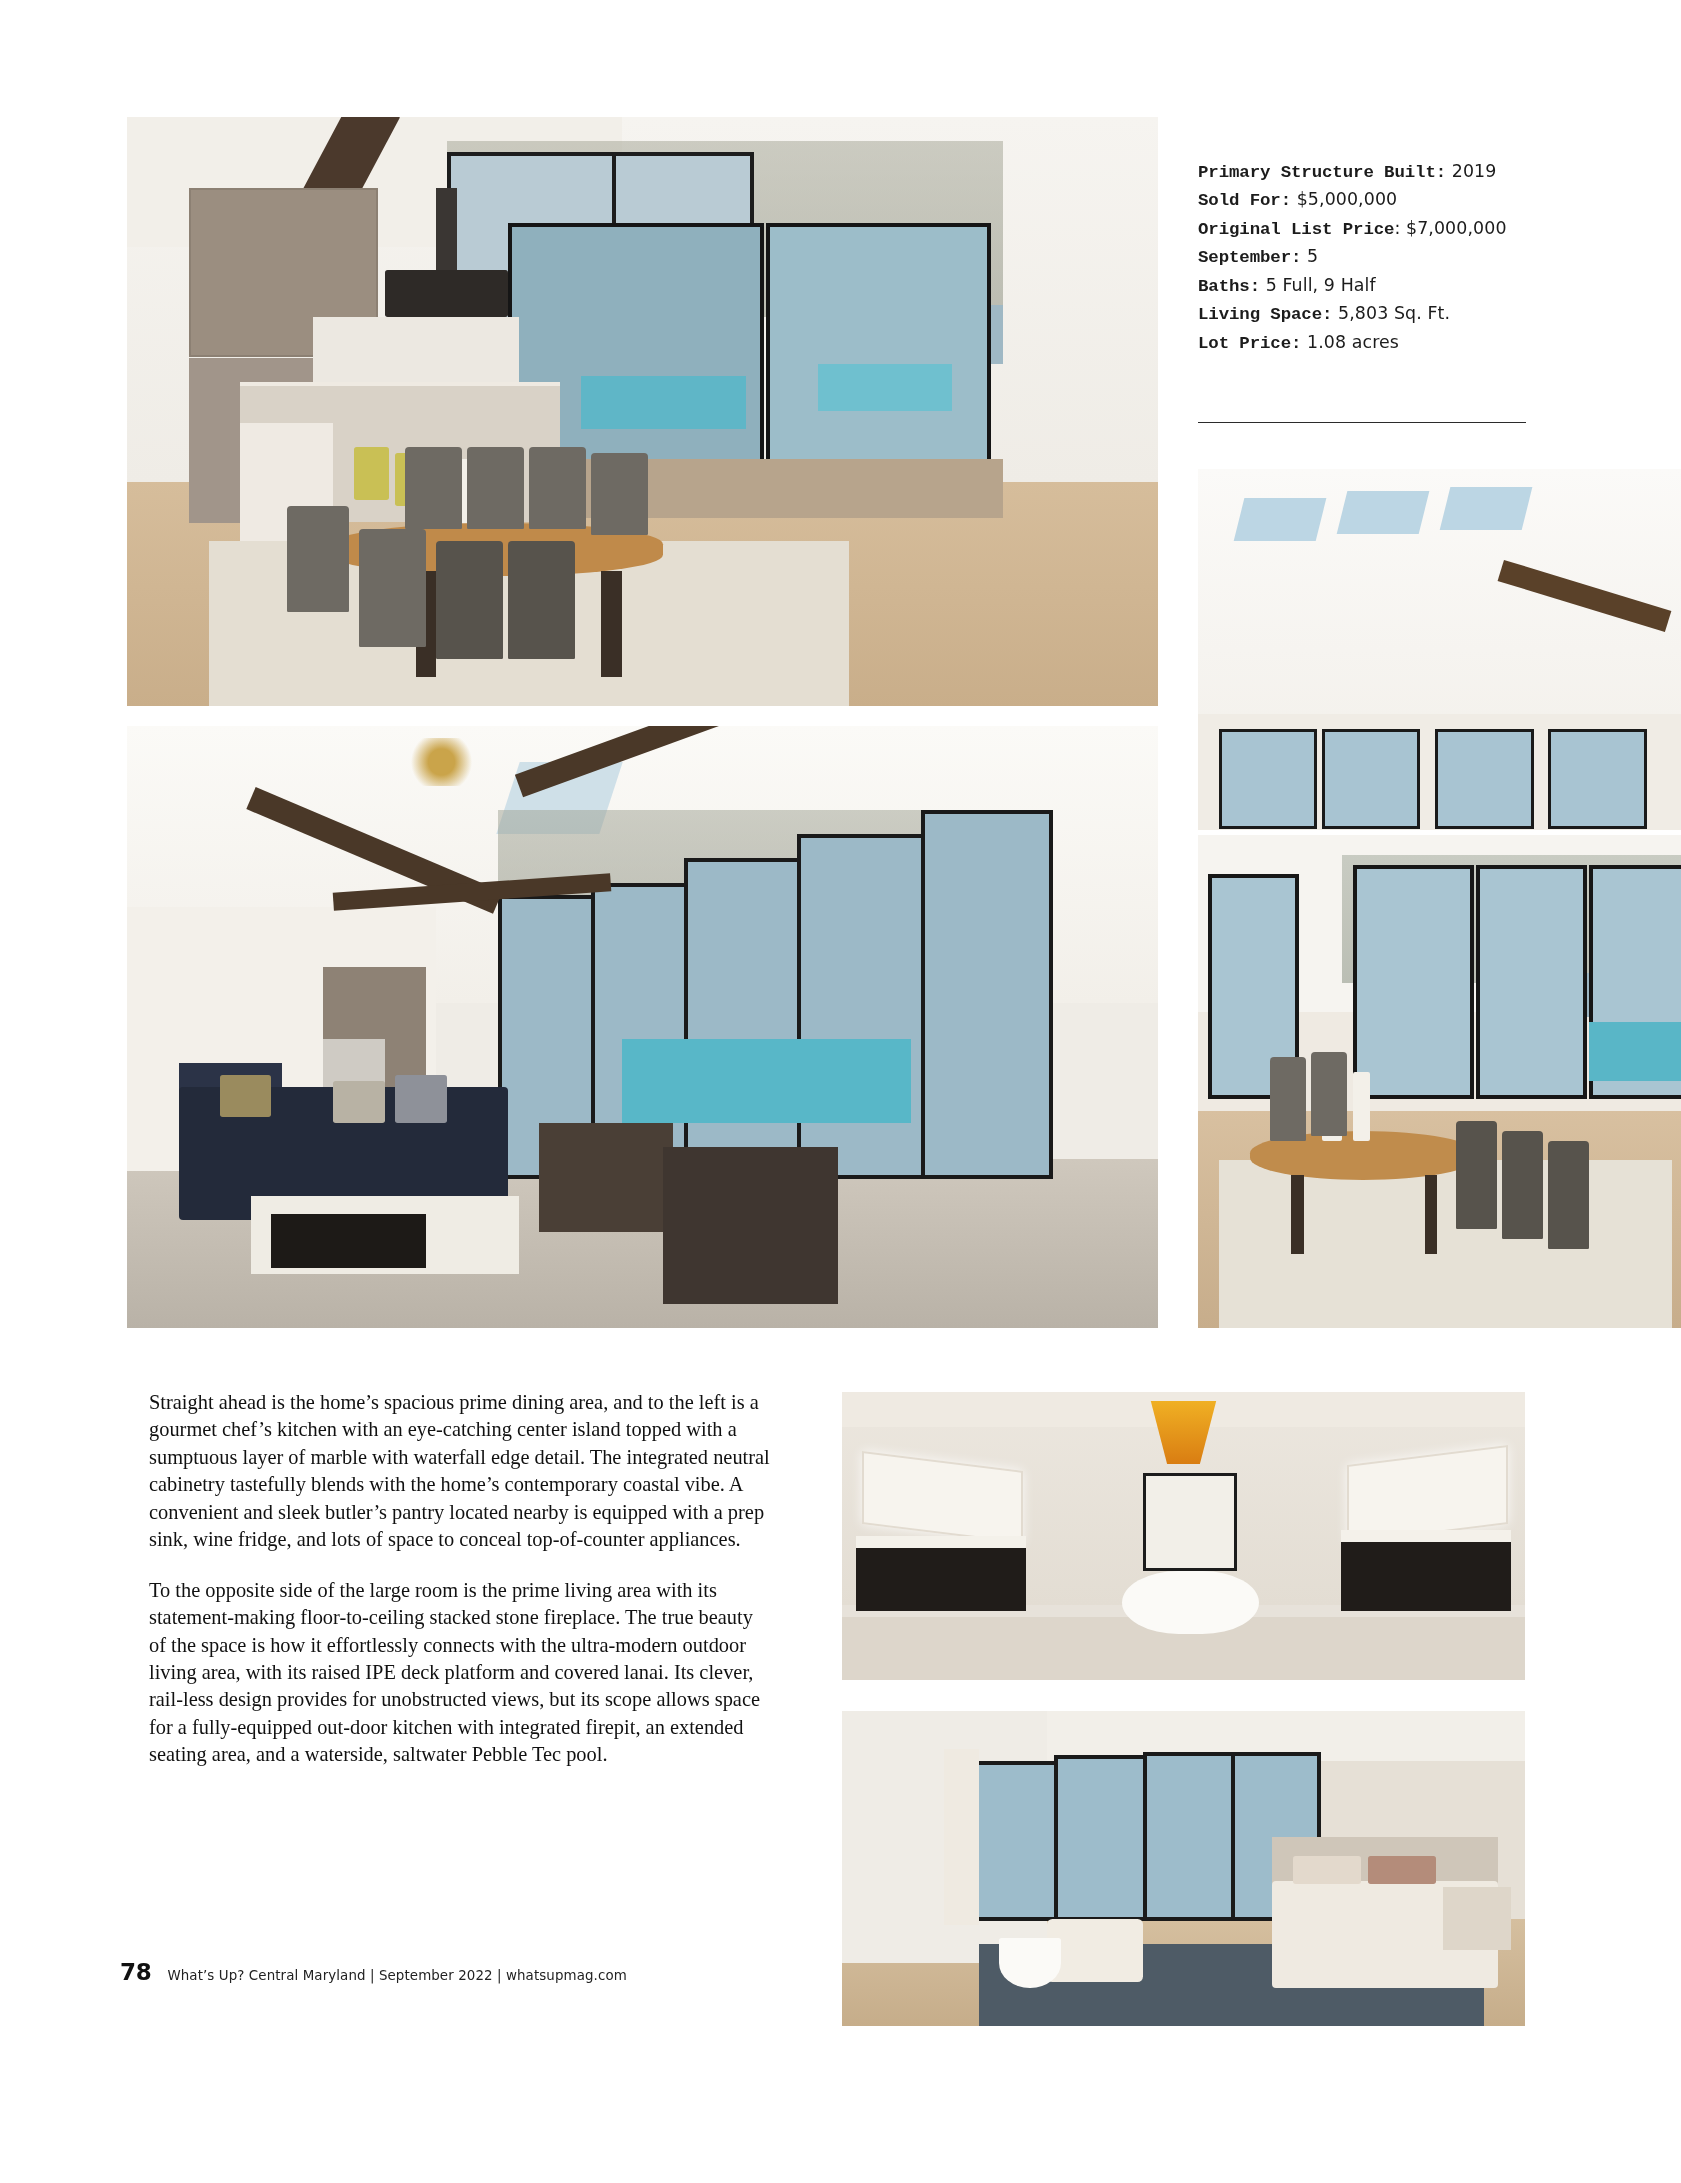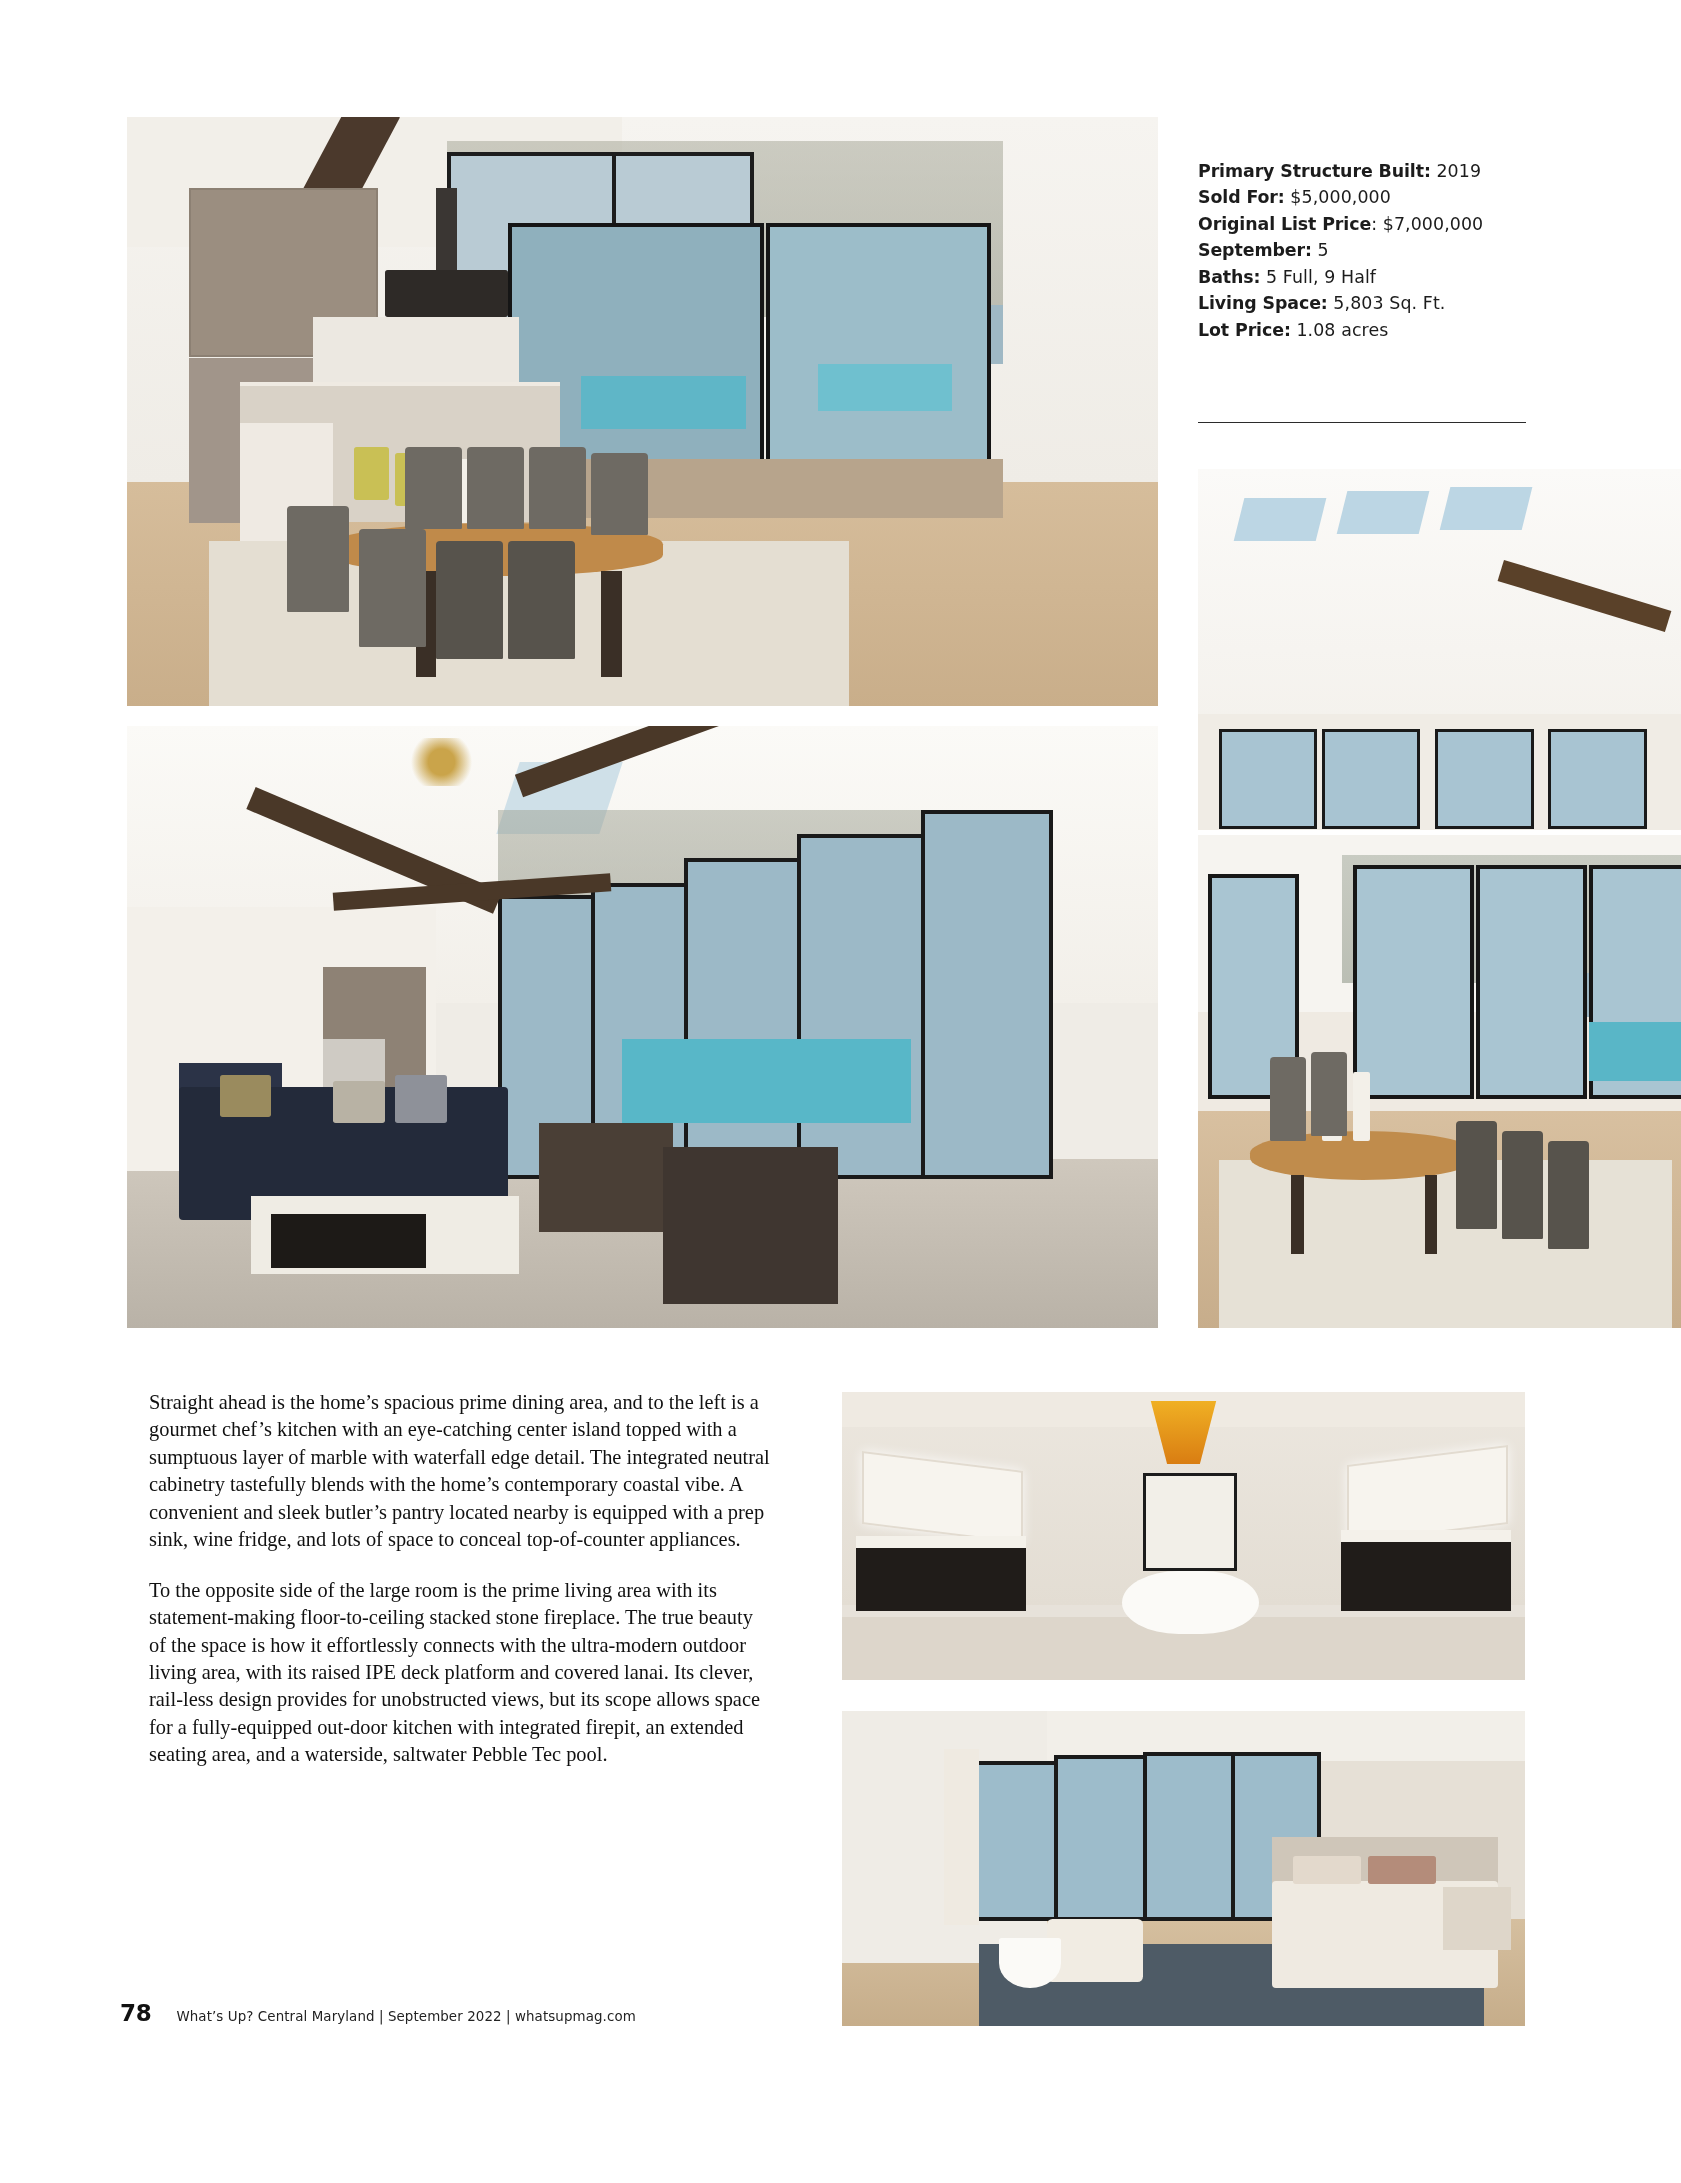--- a/index.html
+++ b/index.html
@@ -40,20 +40,21 @@
     font-family: "DejaVu Sans", sans-serif;
     font-size: 17.4px;
     line-height: 1.52;
     color: #1c1c1c;
     letter-spacing: 0.1px;
   }
   .spec .row { white-space: nowrap; }
   .spec b {
     font-weight: 700;
     letter-spacing: -0.1px;
+    font-family: Liberation Mono, monospace;
   }
   .spec-rule {
     position: absolute;
     left: 1198px;
     top: 422px;
     width: 328px;
     height: 1.3px;
     background: #2b2b2b;
   }
 
@@ -68,24 +69,24 @@
     line-height: 1.345;
     color: #111;
     text-align: left;
   }
   .col-text p { margin: 0 8px 23px 0; }
 
   
   .footer {
     position: absolute;
     left: 120px;
-    top: 2000px;
+    top: 1959px;
     display: flex;
     align-items: baseline;
-    gap: 25px;
+    gap: 16px;
     font-family: "DejaVu Sans", sans-serif;
   }
   .folio {
     font-size: 23px;
     font-weight: 700;
     color: #111;
     letter-spacing: -0.3px;
   }
   .footer-text {
     font-size: 13.4px;

